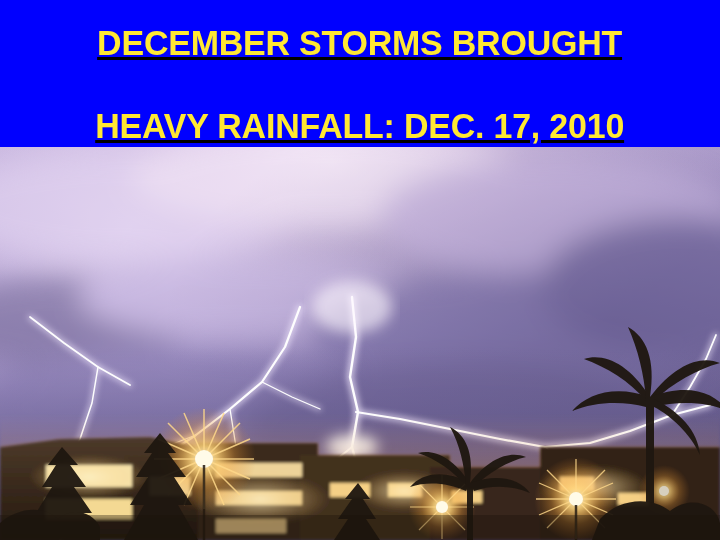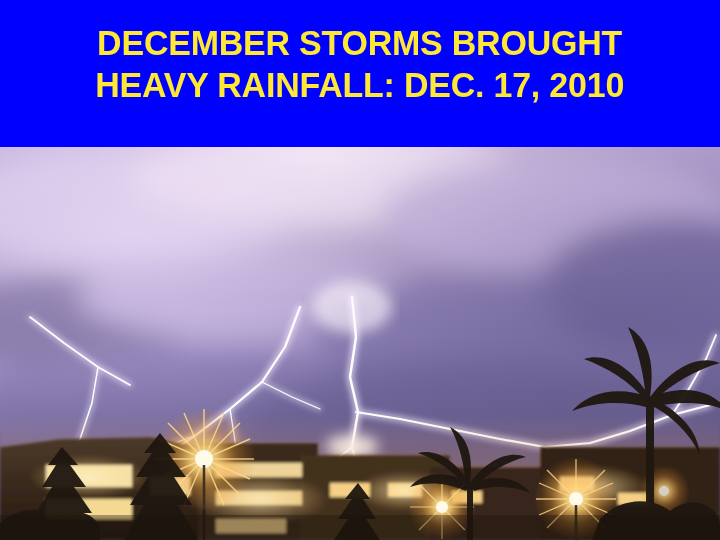--- a/index.html
+++ b/index.html
@@ -18,22 +18,23 @@
 
   
   #title-banner {
     position:absolute;
     left:0; top:0;
     width:720px; height:147px;
     background:#0000ff;
     display:flex;
     flex-direction:column;
     align-items:center;
-    justify-content:flex-start;
+    justify-content:space-between;
     padding-top:22px;
+    text-decoration:underline;
   }
   .title-line {
     color:#ffe833;
     font-family:"Liberation Sans", sans-serif;
     font-weight:bold;
     font-size:35px;
     line-height:42px;
     letter-spacing:-0.2px;
     white-space:nowrap;
     text-align:center;

